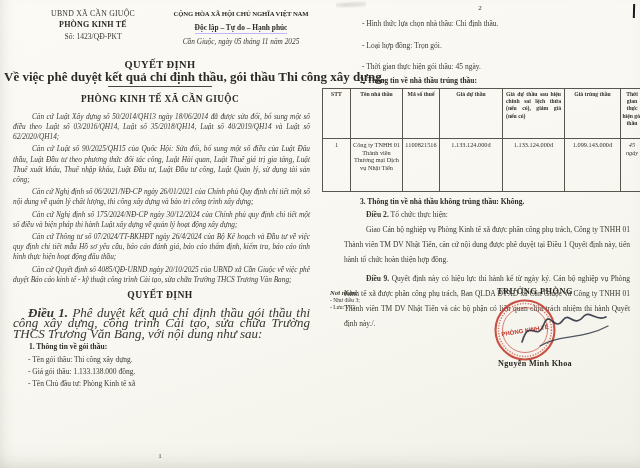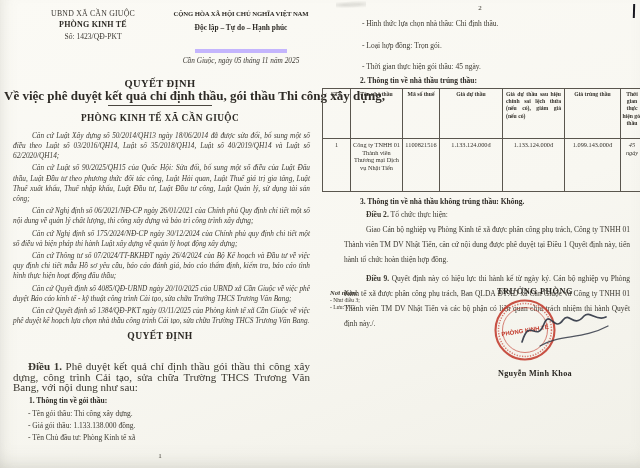--- a/index.html
+++ b/index.html
@@ -19,36 +19,36 @@
   .nw{white-space:nowrap;}
 
   
   .hdr{display:flex;justify-content:space-between;padding:8px 6px 0 18px;}
   .hdr-left{width:150px;text-align:center;line-height:11px;}
   .hdr-left .org-parent{font-size:7.8px;letter-spacing:.2px;color:#3c3933;}
   .hdr-left .org{font-size:8px;letter-spacing:.2px;color:#2e2b26;}
   .hdr-left .doc-number{font-size:7.6px;margin-top:1px;color:#3c3933;}
   .hdr-right{width:146px;text-align:center;line-height:11px;}
   .hdr-right .national{font-size:6.7px;letter-spacing:-.1px;color:#2e2b26;}
-  .hdr-right .motto{font-size:7.4px;display:inline-block;border-bottom:4px solid #c4b5fd;padding-bottom:16px;color:#2e2b26;}
+  .hdr-right .motto{font-size:7.4px;display:inline-block;border-bottom:1px solid #c4b5fd;padding-bottom:0;color:#2e2b26;}
   .hdr-right .dateline{font-size:7.3px;margin-top:2px;color:#3c3933;}
 
   .title{margin-top:12px;text-align:center;font-size:10.5px;letter-spacing:.4px;color:#2c2924;}
   .subtitle{text-align:left;font-size:13px;line-height:9.8px;margin:2px 4px 0 4px;color:#2e2b26;}
   .rule{width:104px;border-top:1.2px solid #4a463f;margin:4px auto 0 auto;}
   .authority{text-align:center;font-size:9.3px;letter-spacing:.4px;margin-top:7px;color:#2c2924;}
 
   
   .recitals{margin:8px 10px 0 13px;}
   .recitals p{
     margin:0 0 2px 0;font-style:italic;font-size:7.3px;line-height:10.2px;
     text-align:justify;text-indent:19px;color:#3d3a33;
   }
   .decision{ text-align:center;font-size:9.6px;margin-top:4px;letter-spacing:.4px;color:#2c2924;}
-  .article{margin:20px 10px 0 13px;font-size:11px;line-height:10.4px;text-align:justify;text-indent:15px;color:#3a372f;}
+  .article{margin:8px 10px 0 13px;font-size:13px;line-height:10.4px;text-align:justify;text-indent:15px;color:#3a372f;font-style:italic;}
   .sec-heading{margin:3px 10px 0 29px;font-size:7.5px;line-height:10.5px;color:#2e2b26;}
   .item{margin:2.5px 10px 0 28px;font-size:7.5px;line-height:9.5px;color:#3a372f;}
   .pageno{position:absolute;font-size:7px;color:#3a372f;}
   .pn1{left:0;right:0;bottom:8px;text-align:center;}
   .pn2{left:0;right:0;top:4px;text-align:center;}
 
   
   .p2-items{margin-top:17px;}
   .p2-items .item{margin-left:42px;line-height:13.6px;margin-top:8px;}
   .p2-sec{margin:2px 10px 0 40px;font-size:7.5px;color:#2e2b26;}
@@ -71,21 +71,21 @@
 
   .recipients{position:absolute;left:10px;top:289px;line-height:7.6px;color:#3a372f;}
   .recipients .lbl{font-size:6.6px;}
   .recipients .rcp{font-size:5.6px;}
 
   .sig-block{position:absolute;left:144px;top:287px;width:142px;text-align:center;}
   .sig-title{font-size:8.4px;letter-spacing:.5px;color:#2c2924;}
   .stamp-wrap{position:relative;height:56px;margin-top:2px;}
   .stamp-svg{position:absolute;left:26px;top:-1px;}
   .sign-svg{position:absolute;left:52px;top:2px;}
-  .sig-name{font-size:8.2px;letter-spacing:.3px;color:#2c2924;margin-top:15px;}
+  .sig-name{font-size:8.2px;letter-spacing:.3px;color:#2c2924;margin-top:5px;}
 
   
   .tick{position:absolute;left:633px;top:4px;width:2.4px;height:14px;background:#191920;transform:rotate(1.5deg);}
   .smudge{position:absolute;left:336px;top:1px;width:30px;height:8px;opacity:.28;
     background:radial-gradient(ellipse at 30% 50%,#8a8a84 0%,transparent 60%),
                radial-gradient(ellipse at 75% 40%,#9a9a92 0%,transparent 55%);}
   .edge-shade{position:absolute;inset:0;pointer-events:none;
     box-shadow:inset 0 -14px 22px -16px rgba(120,120,105,.35), inset 14px 0 20px -18px rgba(120,120,105,.25);}
 </style>
 </head>
@@ -113,21 +113,20 @@
     <div class="rule"></div>
     <div class="authority b">PHÒNG KINH TẾ XÃ CẦN GIUỘC</div>
 
     <div class="recitals">
       <p>Căn cứ Luật Xây dựng số 50/2014/QH13 ngày 18/06/2014 đã được sửa đổi, bổ sung một số điều theo Luật số 03/2016/QH14, Luật số 35/2018/QH14, Luật số 40/2019/QH14 và Luật số 62/2020/QH14;</p>
       <p>Căn cứ Luật số 90/2025/QH15 của Quốc Hội: Sửa đổi, bổ sung một số điều của Luật Đấu thầu, Luật Đầu tư theo phương thức đối tác công, Luật Hải quan, Luật Thuế giá trị gia tăng, Luật Thuế xuất khẩu, Thuế nhập khẩu, Luật Đầu tư, Luật Đầu tư công, Luật Quản lý, sử dụng tài sản công;</p>
       <p>Căn cứ Nghị định số 06/2021/NĐ-CP ngày 26/01/2021 của Chính phủ Quy định chi tiết một số nội dung về quản lý chất lượng, thi công xây dựng và bảo trì công trình xây dựng;</p>
       <p>Căn cứ Nghị định số 175/2024/NĐ-CP ngày 30/12/2024 của Chính phủ quy định chi tiết một số điều và biện pháp thi hành Luật xây dựng về quản lý hoạt động xây dựng;</p>
       <p>Căn cứ Thông tư số 07/2024/TT-BKHĐT ngày 26/4/2024 của Bộ Kế hoạch và Đầu tư về việc quy định chi tiết mẫu Hồ sơ yêu cầu, báo cáo đánh giá, báo cáo thẩm định, kiểm tra, báo cáo tình hình thực hiện hoạt động đấu thầu;</p>
       <p>Căn cứ Quyết định số 4085/QĐ-UBND ngày 20/10/2025 của UBND xã Cần Giuộc về việc phê duyệt Báo cáo kinh tế - kỹ thuật công trình Cải tạo, sửa chữa Trường THCS Trương Văn Bang;</p>
-      <p>Căn cứ Quyết định số 1384/QĐ-PKT ngày 03/11/2025 của Phòng kinh tế xã Cần Giuộc về việc phê duyệt kế hoạch lựa chọn nhà thầu công trình Cải tạo, sửa chữa Trường THCS Trương Văn Bang.</p>
     </div>
 
     <div class="decision b">QUYẾT ĐỊNH</div>
 
     <p class="article"><b>Điều 1.</b><span> Phê duyệt kết quả chỉ định thầu gói thầu thi công xây dựng, công trình Cải tạo, sửa chữa Trường THCS Trương Văn Bang, với nội dung như sau:</span></p>
 
     <p class="sec-heading b">1. Thông tin về gói thầu:</p>
     <p class="item">- Tên gói thầu: Thi công xây dựng.</p>
     <p class="item">- Giá gói thầu: 1.133.138.000 đồng.</p>
     <p class="item">- Tên Chủ đầu tư: Phòng Kinh tế xã</p>

